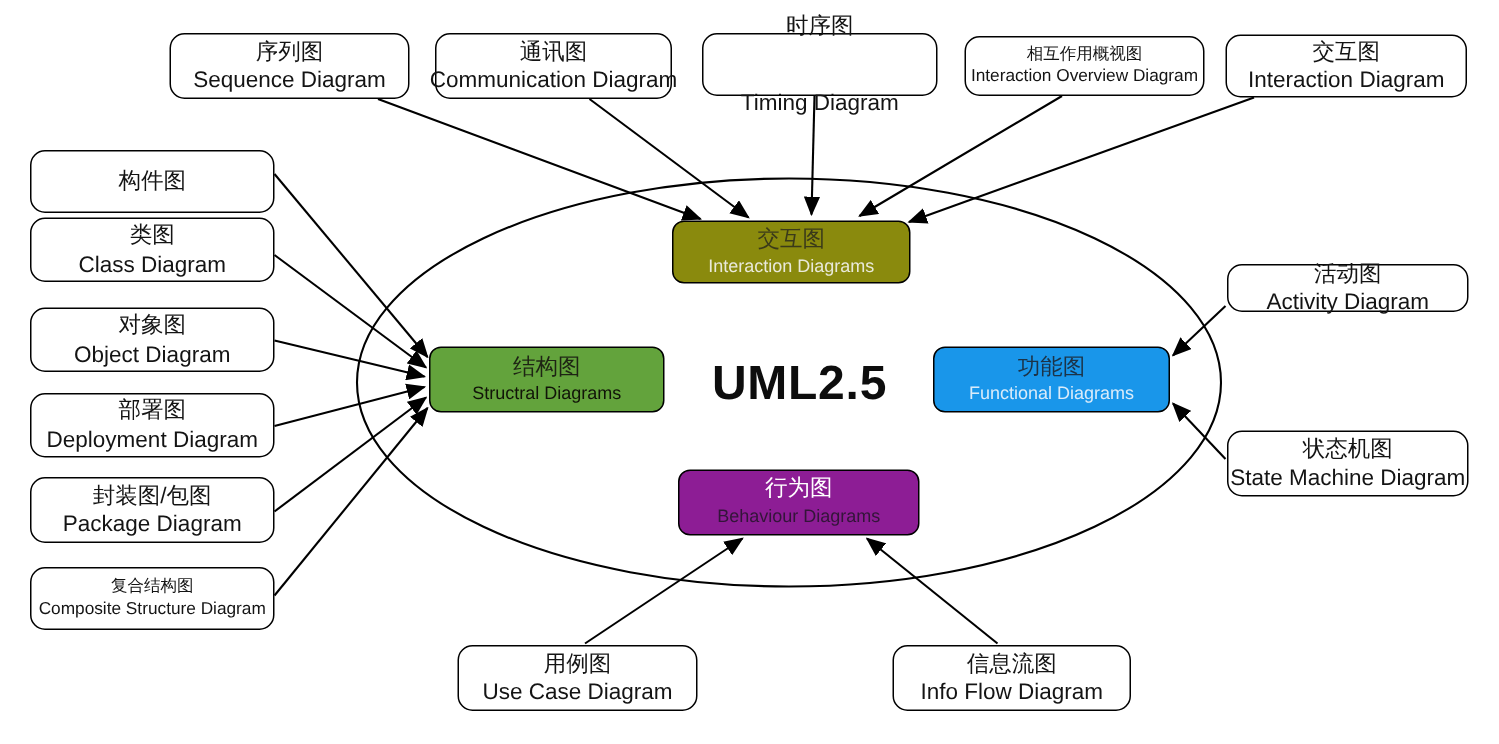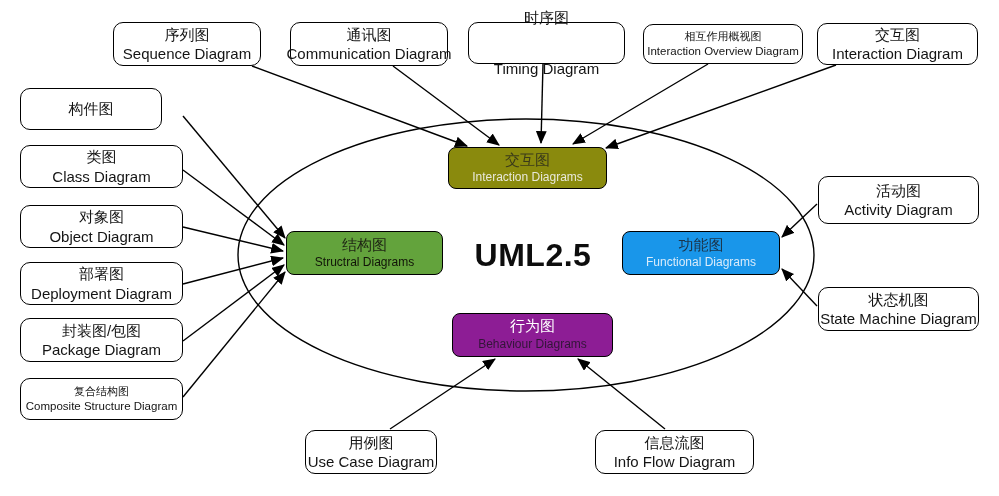--- a/index.html
+++ b/index.html
@@ -51,41 +51,41 @@
       <line x1="183" y1="284" x2="283" y2="258" stroke="#000000" stroke-width="1.4" marker-end="url(#arrow)"></line>
       <line x1="183" y1="341" x2="284" y2="265" stroke="#000000" stroke-width="1.4" marker-end="url(#arrow)"></line>
       <line x1="183" y1="397" x2="285" y2="272" stroke="#000000" stroke-width="1.4" marker-end="url(#arrow)"></line>
       <line x1="817" y1="204" x2="782" y2="237" stroke="#000000" stroke-width="1.4" marker-end="url(#arrow)"></line>
       <line x1="817" y1="306" x2="782" y2="269" stroke="#000000" stroke-width="1.4" marker-end="url(#arrow)"></line>
       <line x1="390" y1="429" x2="495" y2="359" stroke="#000000" stroke-width="1.4" marker-end="url(#arrow)"></line>
       <line x1="665" y1="429" x2="578" y2="359" stroke="#000000" stroke-width="1.4" marker-end="url(#arrow)"></line>
     </svg>
   <div id="node-layer">
     <div class="uml-title">UML2.5</div>
-  <div class="box" style="left: 113px; top: 22px; width: 148px; height: 44px;">
+  <div class="box" style="left: 113px; top: 22px; width: 160px; height: 44px;">
         <span class="zh">序列图</span>
         <span class="en">Sequence Diagram</span>
       </div>
       <div class="box" style="left: 290px; top: 22px; width: 158px; height: 44px;">
         <span class="zh">通讯图</span>
         <span class="en">Communication Diagram</span>
       </div>
       <div class="box" style="left: 468px; top: 22px; width: 157px; height: 42px; gap: 32px;">
         <span class="zh">时序图</span>
         <span class="en">Timing Diagram</span>
       </div>
       <div class="box small" style="left: 643px; top: 24px; width: 160px; height: 40px;">
         <span class="zh">相互作用概视图</span>
         <span class="en">Interaction Overview Diagram</span>
       </div>
       <div class="box" style="left: 817px; top: 23px; width: 161px; height: 42px;">
         <span class="zh">交互图</span>
         <span class="en">Interaction Diagram</span>
       </div>
-      <div class="box" style="left: 20px; top: 88px; width: 142px; height: 42px;">
+      <div class="box" style="left: 20px; top: 100px; width: 163px; height: 42px;">
         <span class="zh">构件图</span>
       </div>
       <div class="box" style="left: 20px; top: 145px; width: 163px; height: 43px;">
         <span class="zh">类图</span>
         <span class="en">Class Diagram</span>
       </div>
       <div class="box" style="left: 20px; top: 205px; width: 163px; height: 43px;">
         <span class="zh">对象图</span>
         <span class="en">Object Diagram</span>
       </div>
@@ -94,29 +94,29 @@
         <span class="en">Deployment Diagram</span>
       </div>
       <div class="box" style="left: 20px; top: 318px; width: 163px; height: 44px;">
         <span class="zh">封装图/包图</span>
         <span class="en">Package Diagram</span>
       </div>
       <div class="box small" style="left: 20px; top: 378px; width: 163px; height: 42px;">
         <span class="zh">复合结构图</span>
         <span class="en">Composite Structure Diagram</span>
       </div>
-      <div class="box" style="left: 818px; top: 176px; width: 161px; height: 48px; text-align: center;">
+      <div class="box" style="left: 818px; top: 176px; width: 161px; height: 32px; text-align: center;">
         <span class="zh">活动图</span>
         <span class="en">Activity Diagram</span>
       </div>
       <div class="box" style="left: 818px; top: 287px; width: 161px; height: 44px;">
         <span class="zh">状态机图</span>
         <span class="en">State Machine Diagram</span>
       </div>
-      <div class="box" style="left: 305px; top: 430px; width: 132px; height: 44px;">
+      <div class="box" style="left: 305px; top: 430px; width: 160px; height: 44px;">
         <span class="zh">用例图</span>
         <span class="en">Use Case Diagram</span>
       </div>
       <div class="box" style="left: 595px; top: 430px; width: 159px; height: 44px;">
         <span class="zh">信息流图</span>
         <span class="en">Info Flow Diagram</span>
       </div>
       <div class="cat" style="left: 448px; top: 147px; width: 159px; height: 42px; background: rgb(138, 138, 13);">
         <span class="zh" style="color: rgb(58, 58, 26);">交互图</span>
         <span class="en" style="color: rgb(233, 233, 218);">Interaction Diagrams</span>

